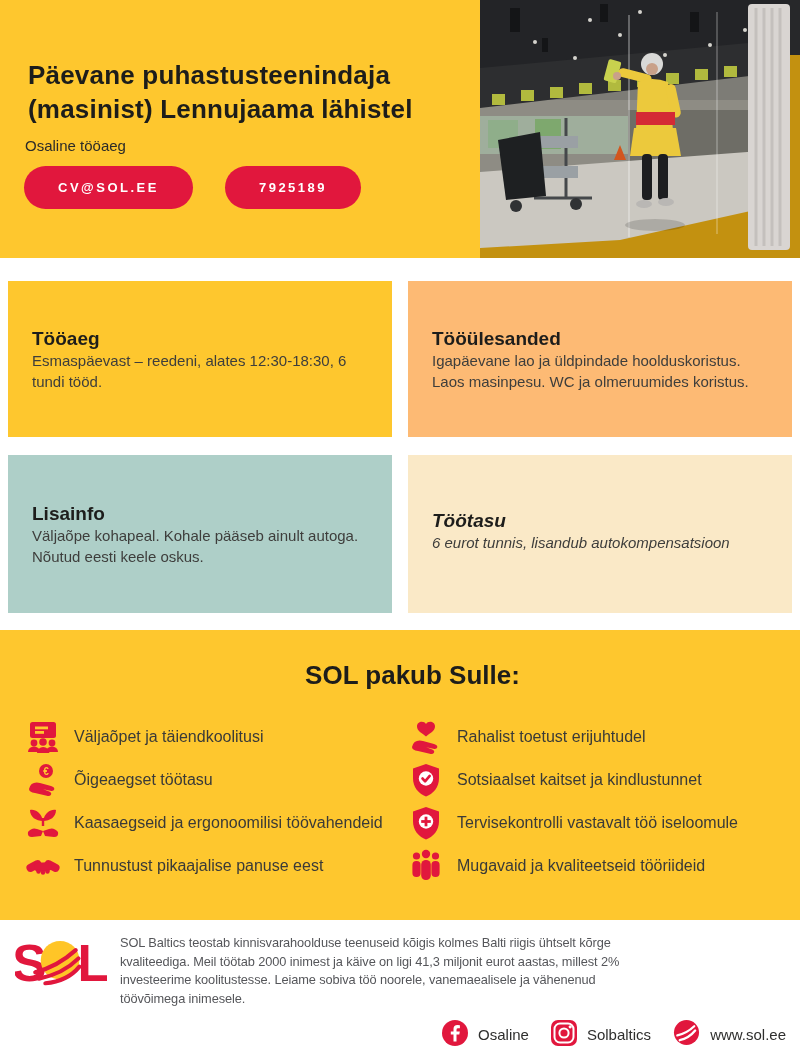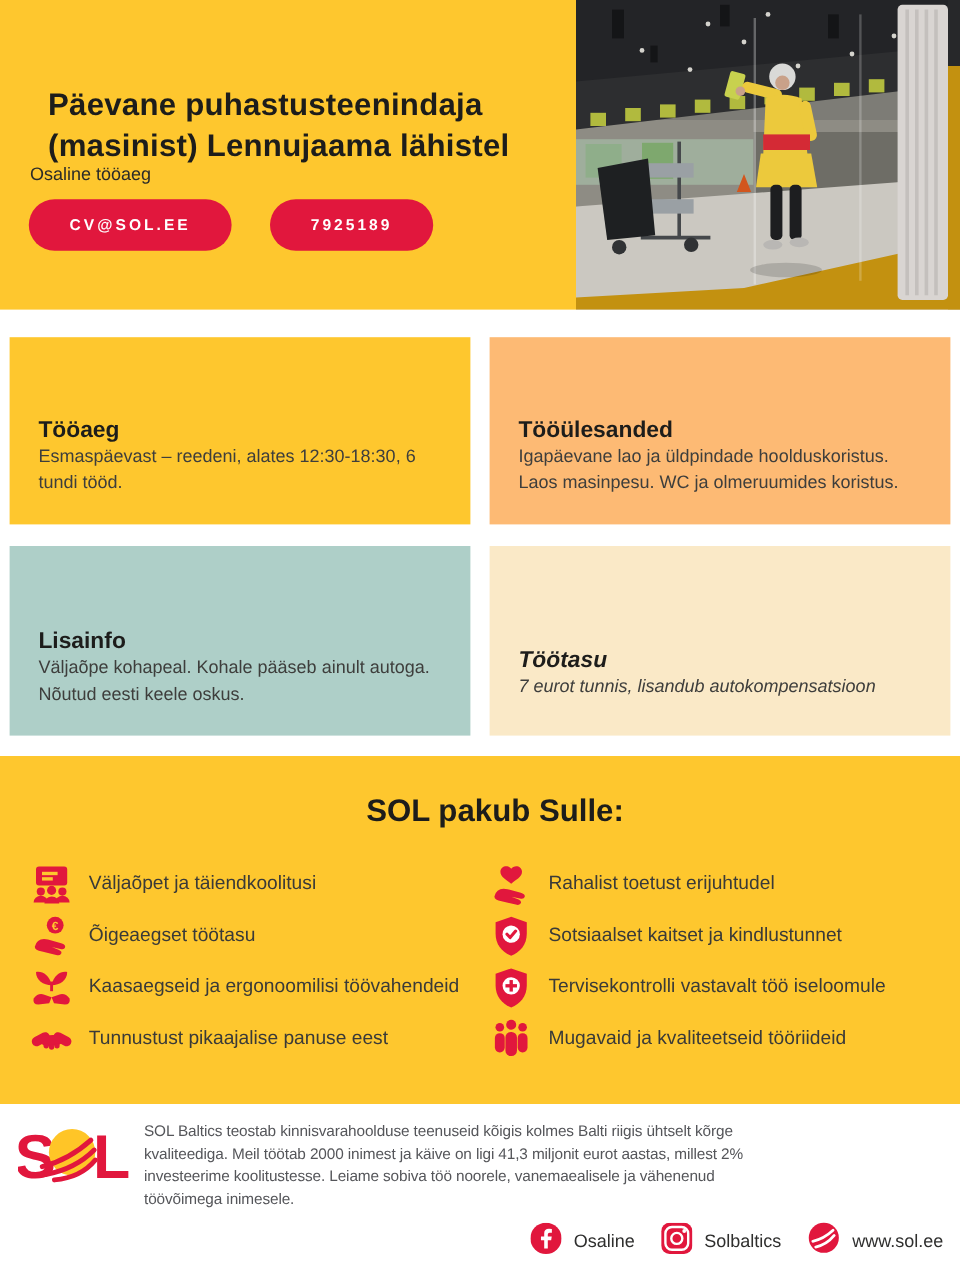--- a/index.html
+++ b/index.html
@@ -1,33 +1,33 @@
 <!DOCTYPE html>
 <html><head>
 <meta charset="utf-8">
 <style>
   * { box-sizing: border-box; }
   body { margin:0; background:#ffffff; font-family:"Liberation Sans", sans-serif; }
   .page { position:relative; width:800px; height:1061px; background:#ffffff; overflow:hidden; }
 
   
   .hero { position:absolute; top:0; left:0; width:800px; height:258px; background:#FEC72E; }
-  .hero h1 { position:absolute; left:24px; top:54px; width:452px; margin:16px;
+  .hero h1 { position:absolute; left:24px; top:54px; width:452px; margin:4px;
              font-size:26px; line-height:1.32; font-weight:bold; color:#1D1D1B; letter-spacing:.2px; }
   .subtitle { position:absolute; left:25px; top:137px; font-size:15px; color:#2B2B29; }
   .pills { position:absolute; left:24px; top:166px; display:flex; gap:32px; }
   .pill { height:43px; border-radius:22px; background:#E1173D; color:#fff; display:flex;
           align-items:center; justify-content:center; font-weight:bold; font-size:13px;
           letter-spacing:2.5px; padding:0 34px; min-width:95px; text-decoration:none; cursor:pointer; }
   .photo { position:absolute; right:0; top:0; width:320px; height:258px; }
 
   
   .cards { position:absolute; top:281px; left:8px; width:784px; display:grid;
            grid-template-columns:1fr 1fr; grid-template-rows:156px 158px; gap:18px 16px; }
-  .card { padding:26px 24px 24px; display:flex; flex-direction:column; justify-content:flex-end; }
+  .card { padding:26px 24px 24px; display:flex; flex-direction:column; justify-content:center; }
   .card h2 { margin:0; font-size:19px; font-weight:bold; color:#1D1D1B; }
   .card p { margin:0; font-size:15px; line-height:1.42; color:#3E3E3C; }
   .card-0 { background:#FEC72E; }
   .card-1 { background:#fdba74; }
   .card-2 { background:#AECFC8; }
   .card-3 { background:#FAE9C7;font-style:italic; }
   .card-3 p { padding-bottom:6px; }
 
   
   .benefits { position:absolute; top:630px; left:0; width:800px; height:290px; background:#FEC72E;
@@ -149,21 +149,21 @@
     <article class="card card-1">
       <h2>Tööülesanded</h2>
       <p>Igapäevane lao ja üldpindade hoolduskoristus. Laos masinpesu. WC ja olmeruumides koristus.</p>
     </article>
     <article class="card card-2">
       <h2>Lisainfo</h2>
       <p>Väljaõpe kohapeal. Kohale pääseb ainult autoga. Nõutud eesti keele oskus.</p>
     </article>
     <article class="card card-3">
       <h2>Töötasu</h2>
-      <p>7 eurot tunnis, lisandub autokompensatsioon</p>
+      <p>6 eurot tunnis, lisandub autokompensatsioon</p>
     </article>
   </section>
 
   <section class="benefits">
     <h2>SOL pakub Sulle:</h2>
     <div class="benefit-grid">
 
       <div class="benefit">
         <span class="bicon">
           <svg width="36" height="36" viewBox="0 0 36 36" fill="#E1173D">

